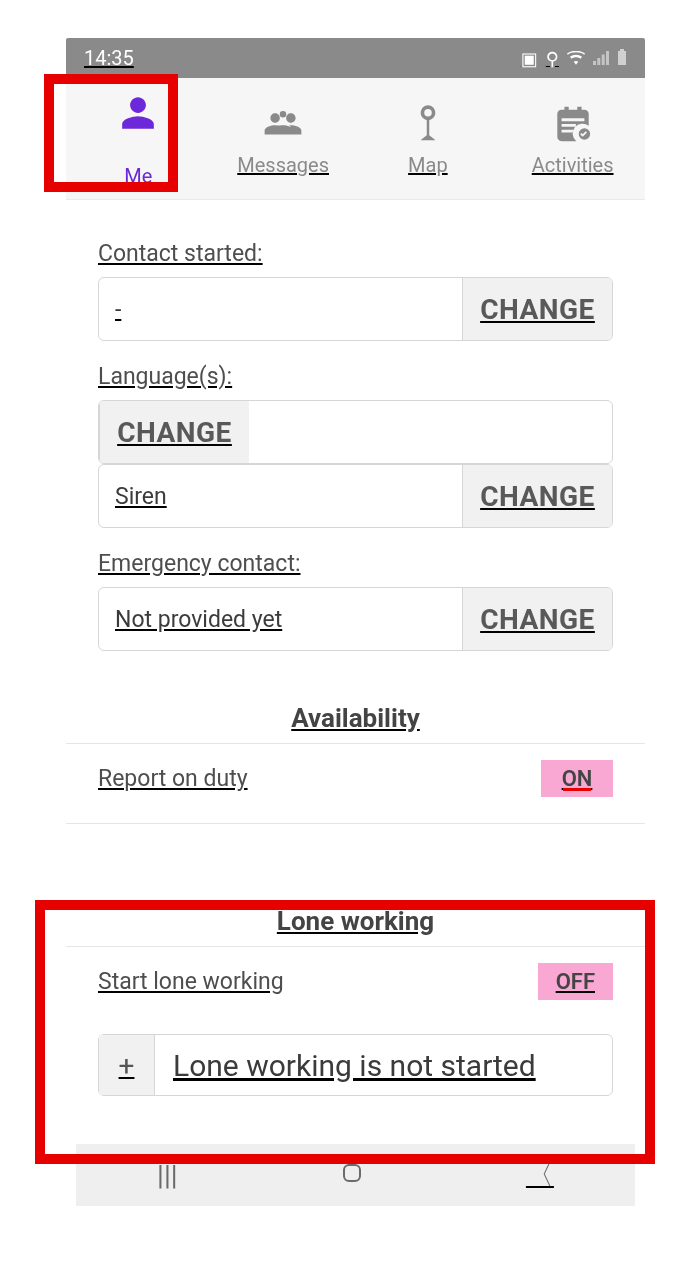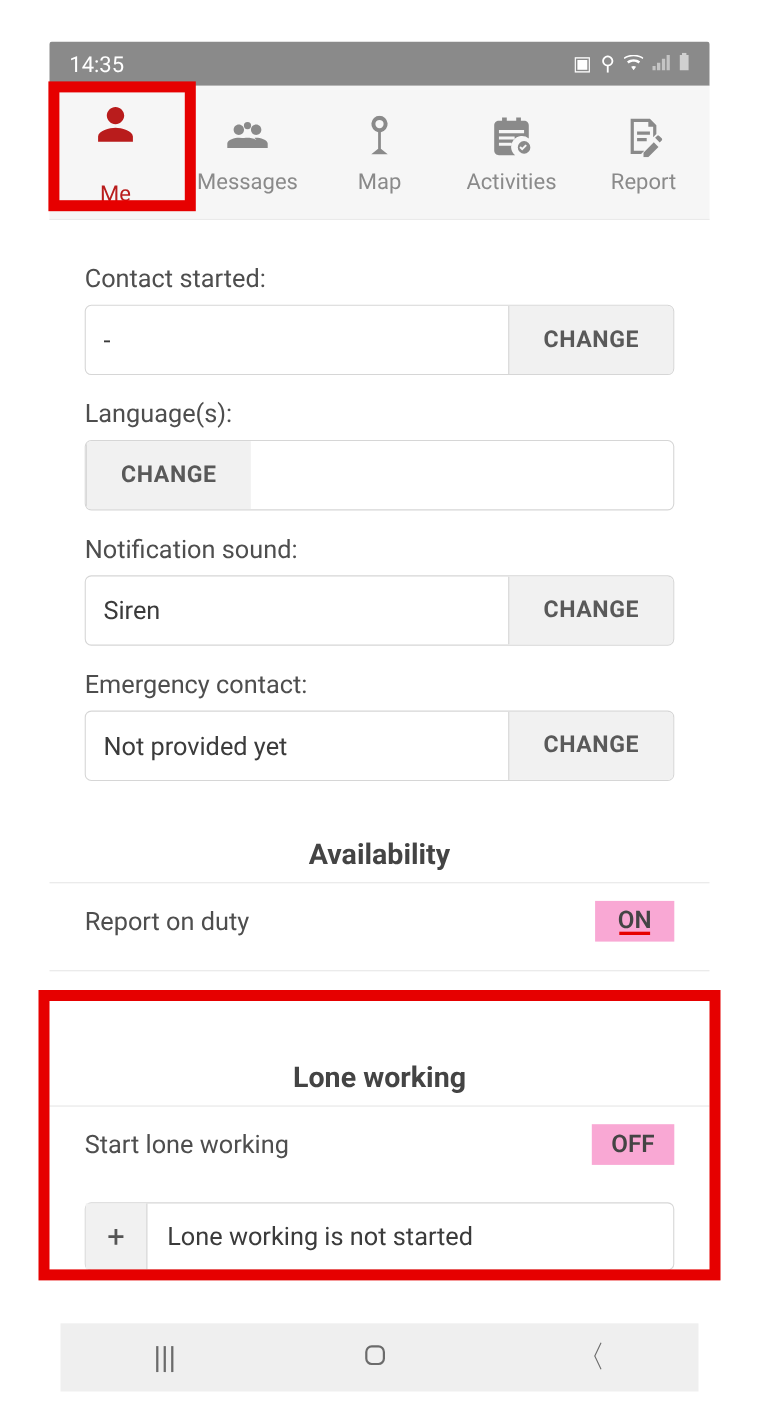--- a/index.html
+++ b/index.html
@@ -8,22 +8,23 @@
     width: 690px;
     height: 1280px;
     background: #ffffff;
     position: relative;
     overflow: hidden;
   }
   .frame {
     width: 690px;
     height: 1280px;
     background: #fff;
-    padding: 38px 45px 38px 45px;
+    padding: 38px 45px 38px 66px;
     position: relative;
+    text-decoration: underline;
   }
   .status-bar {
     background: #8a8a8a;
     color: #fff;
     height: 40px;
     display: flex;
     align-items: center;
     justify-content: space-between;
     padding: 0 18px;
     font-size: 20px;
@@ -39,21 +40,21 @@
   .tab {
     flex: 1;
     display: flex;
     flex-direction: column;
     align-items: center;
     justify-content: center;
     gap: 6px;
     color: #8a8a8a;
     font-size: 20px;
   }
-  .tab.active { color: #b91c1c; gap: 28px; }
+  .tab.active { color: #6d28d9; gap: 28px; }
   .tab .icon { height: 46px; display:flex; align-items:center; justify-content:center; }
   .tab svg { fill: currentColor; }
   .highlight-tab {
     position: absolute;
     border: 10px solid #e60000;
     width: 134px;
     height: 118px;
     top: 74px;
     left: 44px;
     pointer-events: none;
@@ -85,21 +86,21 @@
   }
   .change-btn {
     width: 150px;
     background: #f1f1f1;
     border-left: 1px solid #d6d6d6;
     display: flex;
     align-items: center;
     justify-content: center;
     font-weight: 700;
     color: #595959;
-    font-size: 21px;
+    font-size: 28px;
     letter-spacing: 0.5px;
   }
   .section-title {
     text-align: center;
     font-weight: 700;
     font-size: 26px;
     color: #444;
     margin-top: 52px;
     margin-bottom: 6px;
   }
@@ -149,21 +150,21 @@
   .plus-btn {
     width: 56px;
     background:#f1f1f1;
     border-right:1px solid #d6d6d6;
     display:flex; align-items:center; justify-content:center;
     font-size: 28px;
     color:#555;
   }
   .lone-status-text {
     flex:1; display:flex; align-items:center;
-    padding:0 18px; font-size:23px; color:#3b3b3b;
+    padding:0 18px; font-size:30px; color:#3b3b3b;
   }
   .android-nav {
     margin: 38px 10px 0 10px;
     background:#efefef;
     height:62px;
     display:flex;
     align-items:center;
     justify-content:space-around;
     color:#6b6b6b;
   }
@@ -223,46 +224,37 @@
       <span>Map</span>
     </div>
     <div class="tab">
       <span class="icon">
         <svg width="40" height="38" viewBox="0 0 28 26">
             <path d="M22 3h-2V1h-3v2H11V1H8v2H6C4.3 3 3 4.3 3 6v16c0 1.7 1.3 3 3 3h10.3A6 6 0 1125 14.3V6c0-1.7-1.3-3-3-3zM6 9h16v2H6zm0 4h10v2H6zm0 4h8v2H6zm16-1a4 4 0 100 8 4 4 0 000-8zm-1.2 6l-1.8-1.8.9-.9.9.9 2.1-2.1.9.9-3 3z"></path>
           </svg>
       </span>
       <span>Activities</span>
     </div>
-    <div class="tab">
-      <span class="icon">
-        <svg width="36" height="38" viewBox="0 0 24 26">
-            <path d="M4 2h12l4 4v5.5l-2 2V7h-3V4H6v18h6.5l-2 2H4V2zm4 8h8v2H8zm0 4h6v2H8zm13.8-1.3l1.5 1.5c.4.4.4 1 0 1.4l-1.2 1.2-2.9-2.9 1.2-1.2c.4-.4 1-.4 1.4 0zM12 23.1l6.4-6.4 2.9 2.9L14.9 26H12v-2.9z"></path>
-          </svg>
-      </span>
-      <span>Report</span>
-    </div>
   </div>
 
   <div class="highlight-tab"></div>
 
   <div class="content">
 
     <div class="field-label">Contact started:</div>
     <div class="field-row">
       <div class="field-val">-</div>
       <div class="change-btn">CHANGE</div>
     </div>
 
     <div class="field-label">Language(s):</div>
     <div class="field-row">
       <div class="change-btn">CHANGE</div>
     </div>
 
-    <div class="field-label">Notification sound:</div>
     <div class="field-row">
       <div class="field-val">Siren</div>
       <div class="change-btn">CHANGE</div>
     </div>
 
     <div class="field-label">Emergency contact:</div>
     <div class="field-row">
       <div class="field-val">Not provided yet</div>
       <div class="change-btn">CHANGE</div>
     </div>

